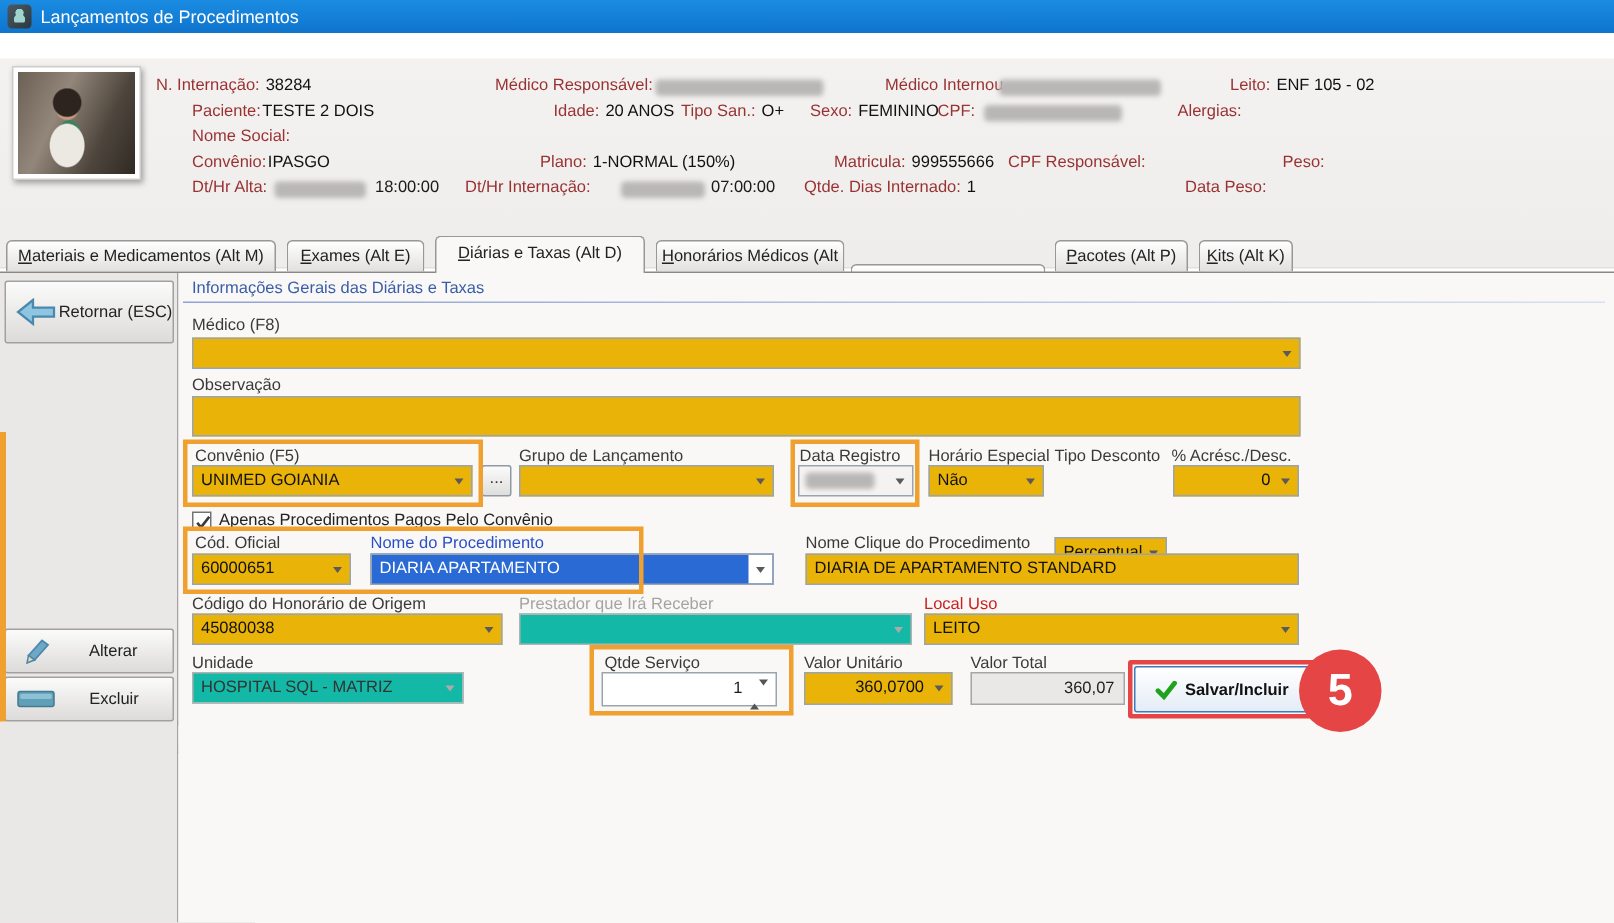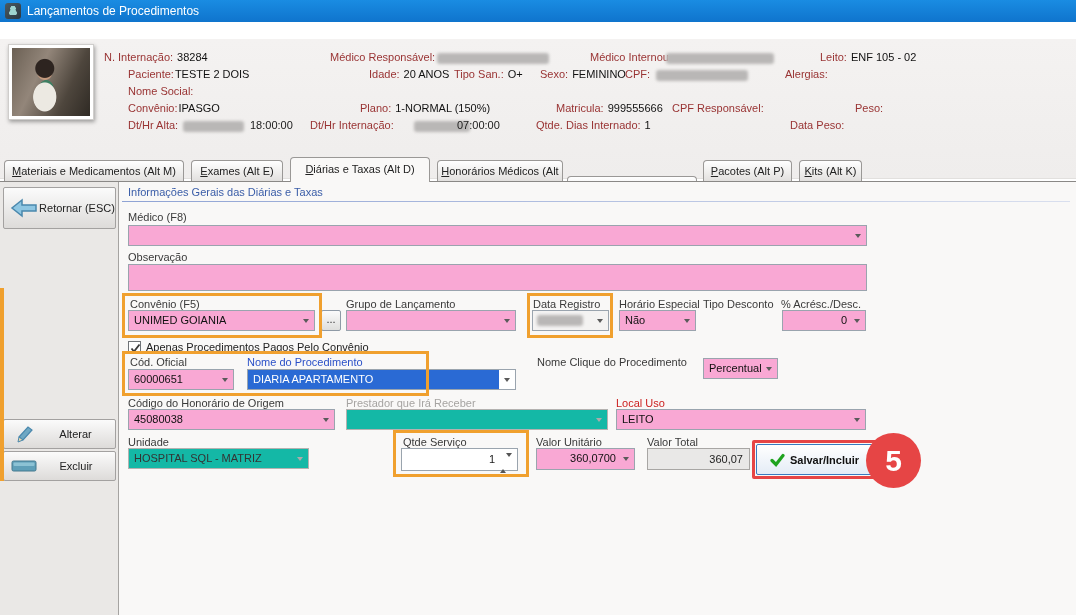--- a/index.html
+++ b/index.html
@@ -58,21 +58,21 @@
 
   
   .grouptitle { position:absolute; left:128px; top:186px; color:#3a5da8; }
   .groupline { position:absolute; left:122px; top:201px; width:948px; height:1px;
     background:linear-gradient(to right,#8fa3d4,#d9dfee); }
   .flabel { position:absolute; color:#3a3a3a; white-space:nowrap; }
   .flabel.blue { color:#2a50c8; }
   .flabel.red { color:#cc2020; }
   .flabel.dis { color:#a6a4a2; }
 
-  .combo, .txt { position:absolute; height:21px; background:#f9a8d4; border:1px solid #9aa4ae;
+  .combo, .txt { position:absolute; height:21px; background:#eab308; border:1px solid #9aa4ae;
     line-height:19px; padding:0 18px 0 5px; color:#111; white-space:nowrap; overflow:hidden; }
   .txt { padding-right:5px; }
   .combo .arr { position:absolute; right:5px; top:8px; width:0; height:0;
     border-left:3.5px solid transparent; border-right:3.5px solid transparent; border-top:4px solid #5a5a5a; }
   .combo.dis { background:#14b8a6; color:#555; border-color:#b4b2b0; }
   .combo.dis .arr { border-top-color:#ababab; }
   .combo.num { text-align:right; }
   .combo.sel { background:#2a6ad4; color:#fff; }
   .combo.sel .arrbg { position:absolute; right:0; top:0; width:16px; height:19px; background:#fff; }
   .combo.sel .arr { z-index:2; }
@@ -188,21 +188,21 @@
       <span class="lblm">Dt/Hr Alta:</span>
     </div>
     <div class="blob" style="left:183px;top:82px;width:61px;height:11px;"></div>
     <div class="fld" style="left:250px;top:80px;">
       <span>18:00:00</span>
     </div>
     <div class="fld" style="left:310px;top:80px;text-align:right;">
       <span class="lblm">Dt/Hr Internação:</span>
     </div>
     <div class="blob" style="left:414px;top:82px;width:56px;height:11px;"></div>
-    <div class="fld" style="left:457px;top:80px;">
+    <div class="fld" style="left:474px;top:80px;">
       <span>07:00:00</span>
     </div>
     <div class="fld" style="left:536px;top:80px;">
       <span class="lblm">Qtde. Dias Internado:</span><span class="valb">1</span>
     </div>
     <div class="fld" style="left:790px;top:80px;">
       <span class="lblm">Data Peso:</span>
     </div>
   </div>
 
@@ -311,20 +311,23 @@
     <span>60000651</span><span class="arr"></span>
   </div>
   <div class="flabel blue" style="left:247px;top:356px;z-index:5;">Nome do Procedimento</div>
   <div class="combo sel" style="left:247px;top:369px;width:269px;z-index:2;">
     <span>DIARIA APARTAMENTO</span>
     <span class="arrbg"></span><span class="arr"></span>
   </div>
   <div class="obox" style="left:122px;top:351px;width:307px;height:45px;"></div>
 
   <div class="flabel" style="left:537px;top:356px;z-index:2;">Nome Clique do Procedimento</div>
+  <div class="txt" style="left:537px;top:369px;width:329px;z-index:2;">
+    <span>DIARIA DE APARTAMENTO STANDARD</span>
+  </div>
 
   <div class="flabel" style="left:128px;top:397px;z-index:2;">Código do Honorário de Origem</div>
   <div class="combo" style="left:128px;top:409px;width:207px;z-index:2;">
     <span>45080038</span><span class="arr"></span>
   </div>
   <div class="flabel dis" style="left:346px;top:397px;z-index:2;">Prestador que Irá Receber</div>
   <div class="combo dis" style="left:346px;top:409px;width:262px;z-index:2;">
       <span class="arr"></span>
     </div>
   <div class="flabel red" style="left:616px;top:397px;z-index:2;">Local Uso</div>

